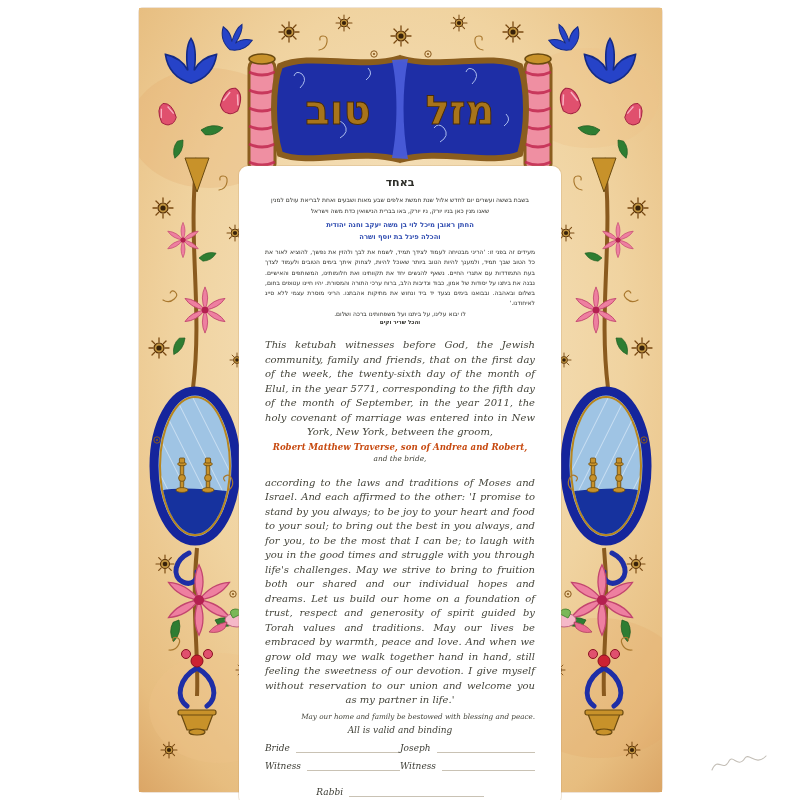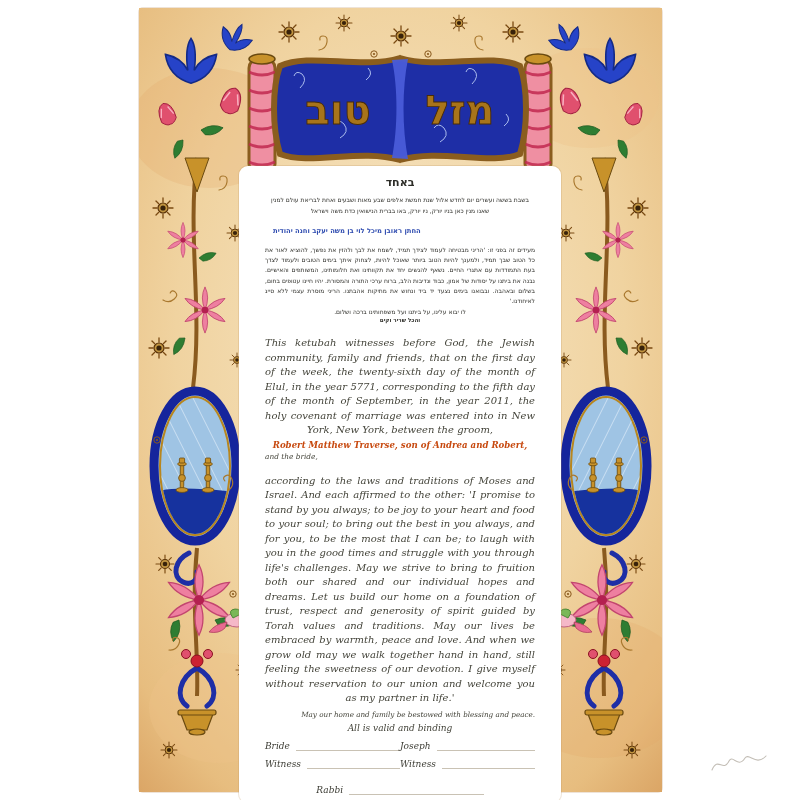--- a/index.html
+++ b/index.html
@@ -7,28 +7,28 @@
           font-family:"DejaVu Serif",serif;}
   .artwork{position:absolute;left:139px;top:8px;width:523px;height:784px;border-radius:4px;
            box-shadow:inset 0 0 26px rgba(165,105,40,.38), 0 0 0 1px rgba(160,100,40,.18);}
   .deco{position:absolute;left:0;top:0;width:523px;height:784px;display:block;}
   .panel{position:absolute;left:100px;top:158px;width:322px;min-height:462px;box-sizing:border-box;
          background:#ffffff;border-radius:9px;padding:10px 26px 8px;color:#44443a;
          box-shadow:0 0 0 1px rgba(180,140,90,.22);}
   .heb{font-family:"DejaVu Sans",sans-serif;direction:rtl;color:#2d2d28;}
   .h-head{text-align:center;font-weight:bold;font-size:11px;margin:0 0 5px;}
   .h-intro{font-size:6px;line-height:1.9;text-align:center;margin:0 0 2px;}
-  .h-blue{color:#2f4cb0;font-weight:bold;font-size:6.8px;line-height:1.8;text-align:left;margin:8px;}
+  .h-blue{color:#2f4cb0;font-weight:bold;font-size:6.8px;line-height:1.8;text-align:center;margin:0;}
   .h-body{font-size:6px;line-height:1.7;text-align:justify;margin:4px 0 0;}
   .h-close{font-size:6px;text-align:center;margin:2px 0 0;}
   .h-final{font-size:5.6px;font-weight:bold;text-align:center;margin:2px 0 4px;}
   .eng{font-style:italic;}
   .e-open,.e-vows{font-size:10px;line-height:1.45;text-align:justify;text-align-last:center;margin:13px 0 0;}
   .e-name{color:#c7490f;font-weight:bold;font-size:8.6px;text-align:center;margin:2px 0;}
-  .e-small{font-size:7.4px;margin:1px 0;}
+  .e-small{font-size:7.4px;text-align:center;margin:1px 0;}
   .e-bless{font-size:7.2px;text-align:right;margin:4px 0 0;}
   .e-valid{font-size:9px;text-align:center;margin:4px 0 2px;}
   .sig-row{display:flex;margin-top:8px;font-size:9px;font-style:italic;color:#3c3c34;}
   .sig-cell{flex:1;display:flex;align-items:flex-end;gap:6px;}
   .sig-line{flex:1;border-bottom:1px solid #c9c2b4;height:9px;}
   .sig-rabbi{width:62%;margin:16px auto 0;}
   .artist-sig{position:absolute;left:708px;top:748px;}
 </style>
 </head>
 <body>
@@ -356,20 +356,21 @@
       <use href="#bflank" transform="translate(523,0) scale(-1,1)"></use>
     </svg>
 
     <div class="panel">
       <p class="heb h-head">באחד</p>
       <p class="heb h-intro">
         <span>בשבת בששה ועשרים יום לחדש אלול שנת חמשת אלפים שבע מאות ושבעים ואחת לבריאת</span>
         <span>עולם למנין שאנו מנין כאן בניו יורק, ניו יורק, באו בברית הנישואין כדת משה וישראל</span>
       </p>
       <p class="heb h-blue">החתן ראובן מיכל לוי בן משה יעקב וחנה יהודית</p>
+      <p class="heb h-blue">והכלה פיגל בת יוסף ושרה</p>
       <p class="heb h-body">
         <span>מעידים זה בפני זו: 'הריני מבטיחה לעמוד לצידך תמיד, לשמח את לבך ולהזין את נפשך, להוציא לאור</span>
         <span>את כל הטוב שבך תמיד, ולמענך להיות הטוב ביותר שאוכל להיות, לצחוק איתך בימים הטובים ולעמוד</span>
         <span>לצדך בעת התמודדות עם אתגרי החיים. נשאף להגשים יחד את תקוותינו ואת חלומותינו, המשותפים והאישיים.</span>
         <span>נבנה את ביתנו על יסודות של אמון, כבוד ונדיבות הלב, ברוח ערכי התורה והמסורת. יהיו חיינו עטופים בחום,</span>
         <span>בשלום ובאהבה. ובבואנו בימים נצעד יד ביד ונחוש את מתיקות אהבתנו. הריני מוסרת עצמי ללא סייג לאיחודנו.'</span>
       </p>
       <p class="heb h-close">לו יבוא עלינו, על ביתנו ועל משפחותינו ברכה ושלום.</p>
       <p class="heb h-final">והכל שריר וקים</p>
 

